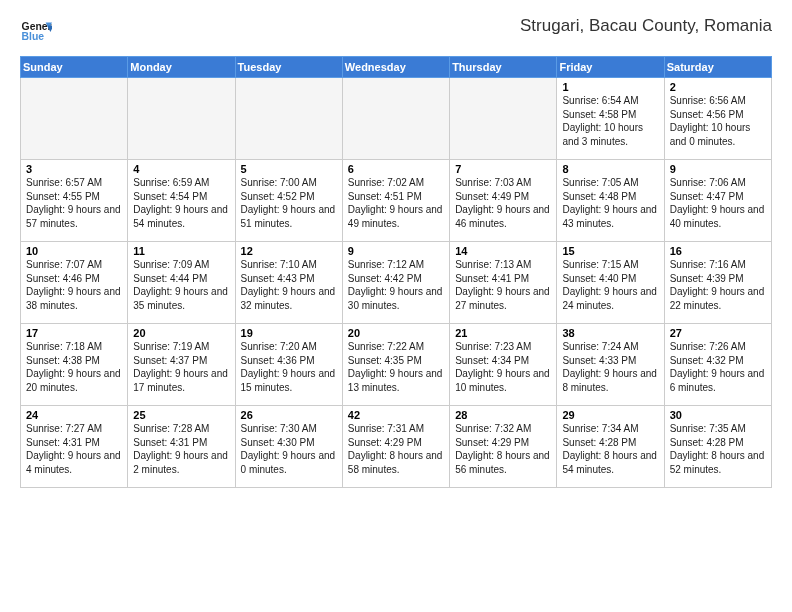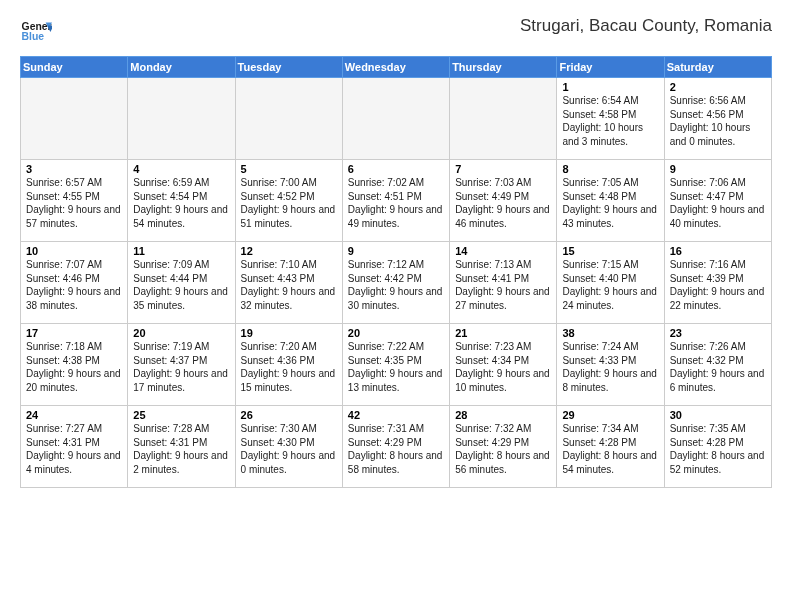--- a/index.html
+++ b/index.html
@@ -207,21 +207,21 @@
           </td>
           <td>
             <span class="day-num">21</span>
             <div class="day-info">Sunrise: 7:23 AM<br>Sunset: 4:34 PM<br>Daylight: 9 hours and 10 minutes.</div>
           </td>
           <td>
             <span class="day-num">38</span>
             <div class="day-info">Sunrise: 7:24 AM<br>Sunset: 4:33 PM<br>Daylight: 9 hours and 8 minutes.</div>
           </td>
           <td>
-            <span class="day-num">23</span>
+            <span class="day-num">27</span>
             <div class="day-info">Sunrise: 7:26 AM<br>Sunset: 4:32 PM<br>Daylight: 9 hours and 6 minutes.</div>
           </td>
         </tr>
         <tr>
           <td>
             <span class="day-num">24</span>
             <div class="day-info">Sunrise: 7:27 AM<br>Sunset: 4:31 PM<br>Daylight: 9 hours and 4 minutes.</div>
           </td>
           <td>
             <span class="day-num">25</span>

